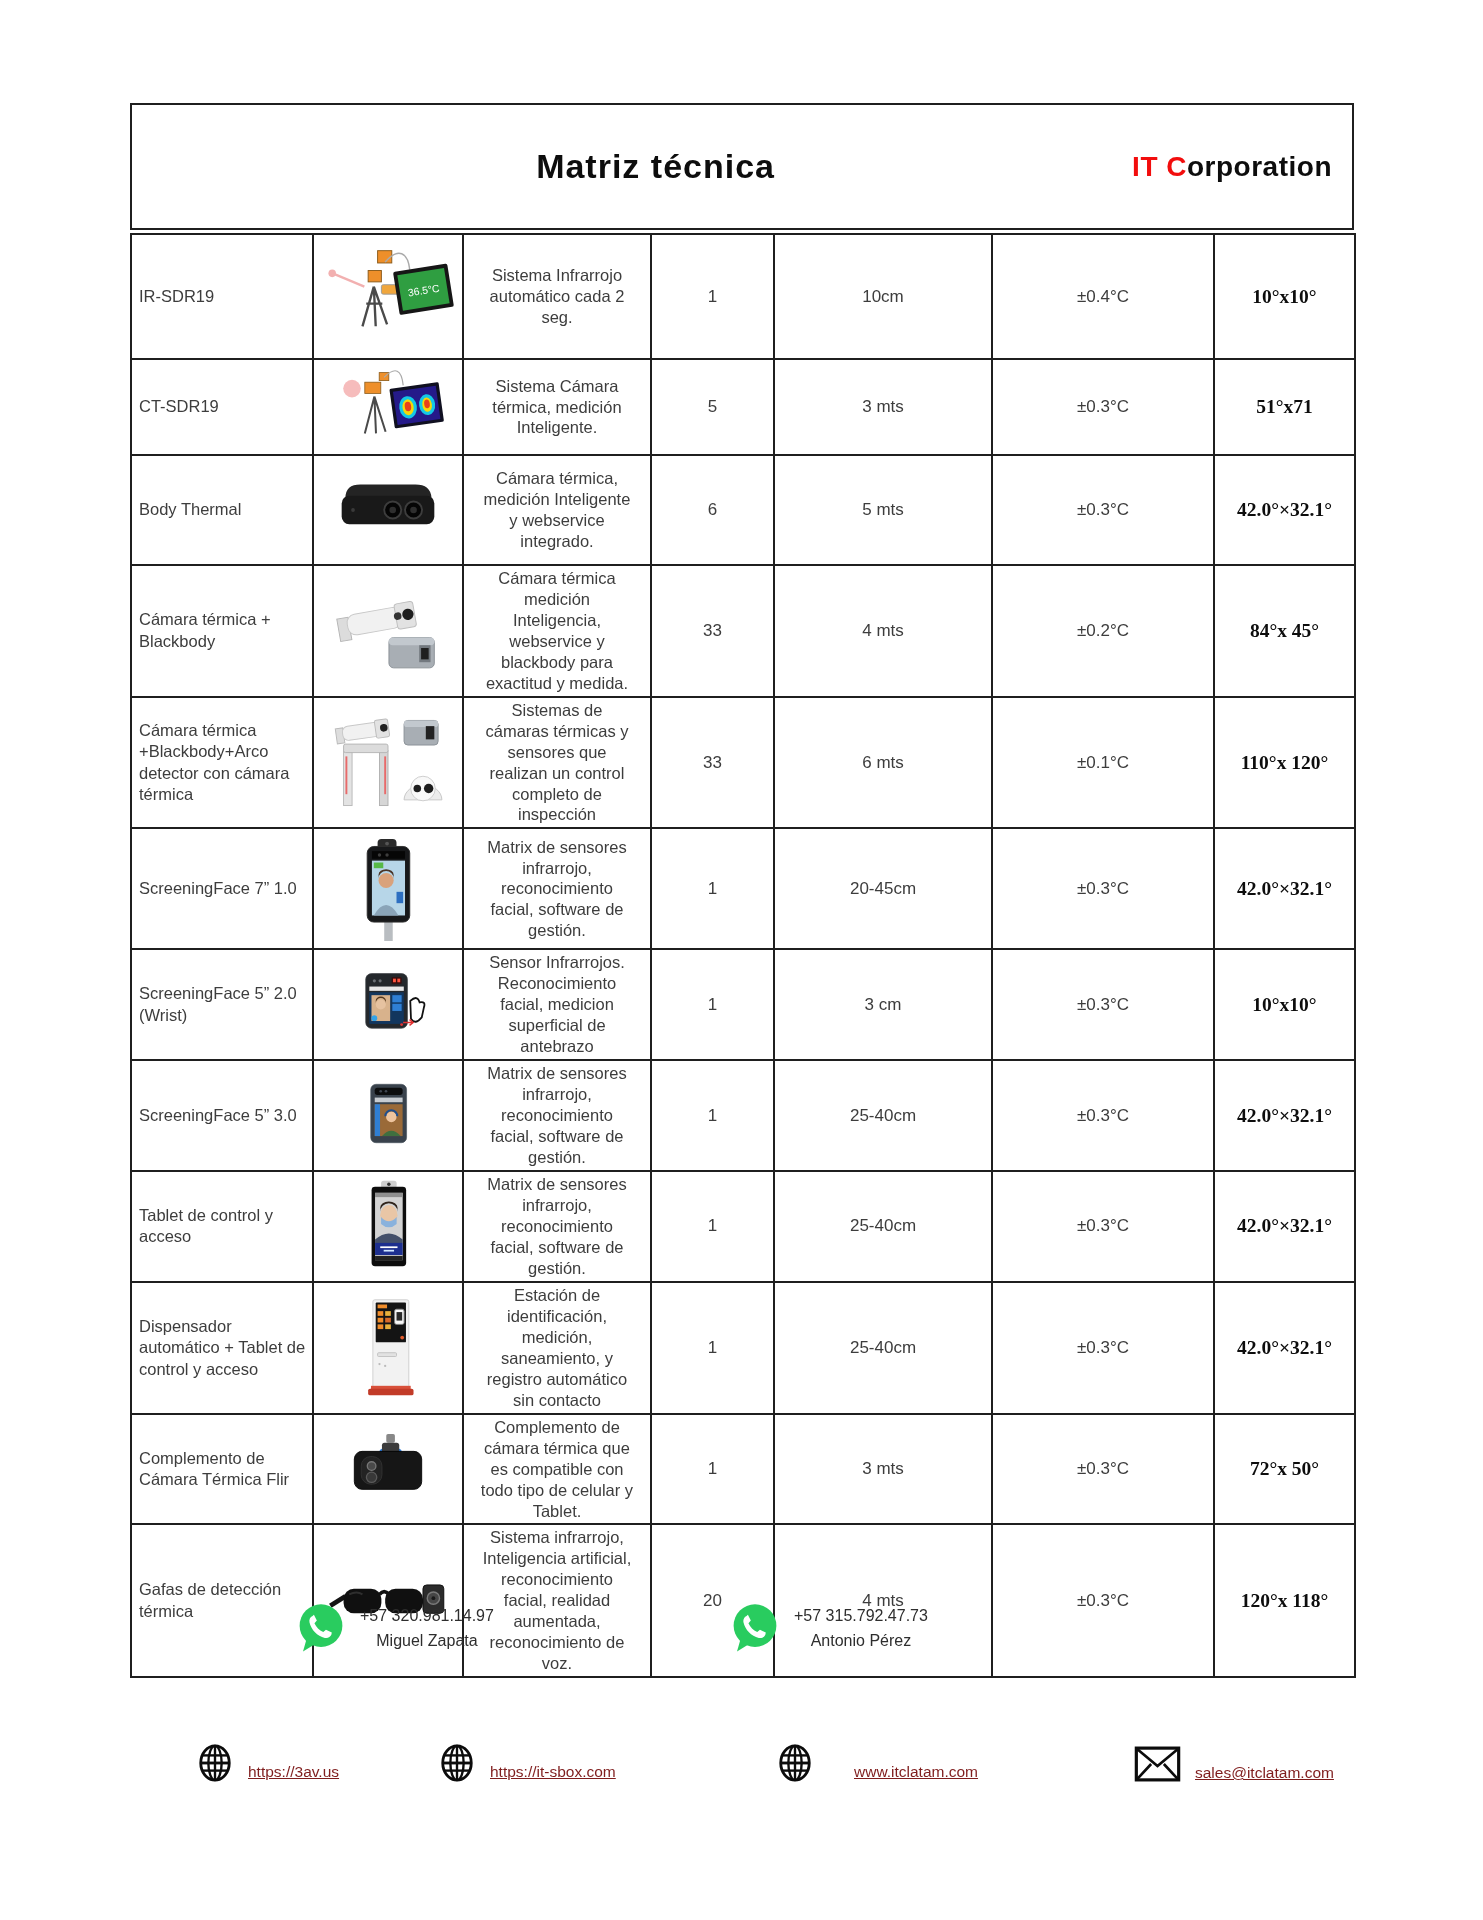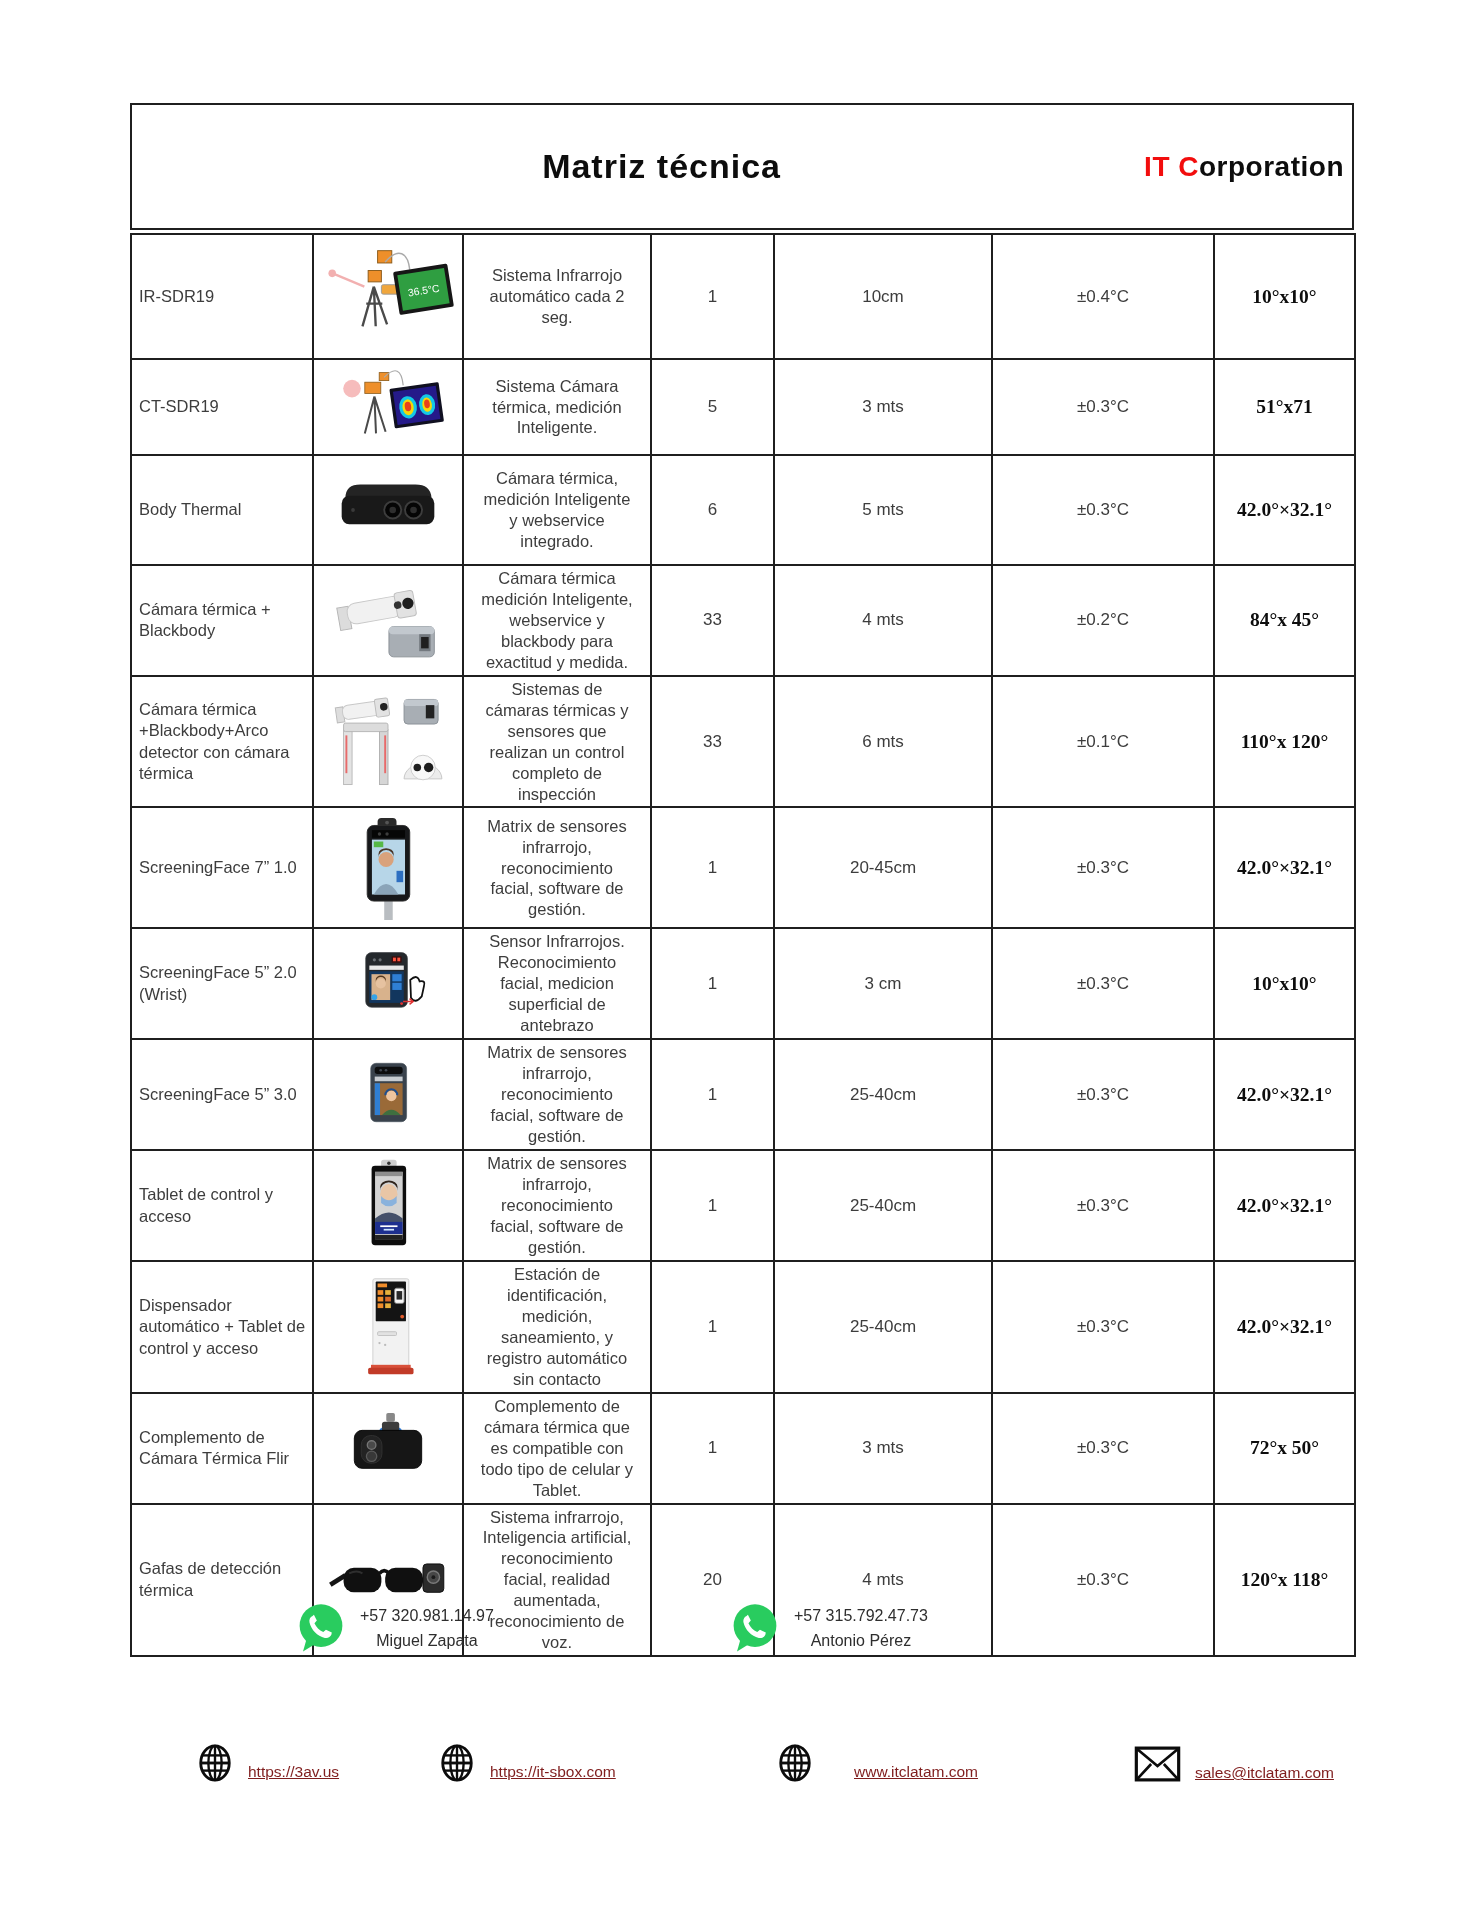--- a/index.html
+++ b/index.html
@@ -3,21 +3,21 @@
 <meta charset="utf-8">
 <style>
   html,body{margin:0;padding:0;background:#fff;}
   #page{position:relative;width:1483px;height:1920px;background:#fff;
         font-family:"Liberation Sans", sans-serif;color:#3d3d3d;overflow:hidden;}
   #doc{position:absolute;left:130px;top:103px;width:1224px;}
   .title-row{box-sizing:border-box;border:2px solid #1f1f1f;height:127px;
              display:flex;align-items:center;}
   .doc-title{flex:1;text-align:center;font-size:34px;font-weight:bold;color:#0d0d0d;
              letter-spacing:1px;padding-left:47px;}
-  .logo{white-space:nowrap;font-size:28px;font-weight:bold;padding-right:8px;letter-spacing:0.5px;}
+  .logo{white-space:nowrap;font-size:28px;font-weight:bold;padding-right:20px;letter-spacing:0.5px;}
   .logo .red{color:#f20d0d;}
   .logo .blk{color:#0d0d0d;}
   table.matrix{border-collapse:collapse;width:1224px;margin-top:3px;table-layout:fixed;}
   table.matrix td,table.matrix th{border:2px solid #1f1f1f;vertical-align:middle;
         overflow:hidden;box-sizing:border-box;}
   th{font-family:"Liberation Serif", serif;font-size:15px;font-weight:bold;color:#111;
      padding:4px 2px;vertical-align:middle;}
   th.h-name{text-align:left;padding-left:7px;}
   td.name{font-size:16.5px;text-align:left;padding:2px 4px 2px 7px;line-height:1.3;}
   td.props{font-size:16.5px;text-align:center;padding:2px 16px;line-height:1.27;}
@@ -142,21 +142,21 @@
               <rect x="84" y="29" width="20" height="27" rx="3" fill="#e2e2e2" stroke="#bfbfbf"></rect>
               <circle cx="97" cy="42" r="6" fill="#1e1e1e"></circle>
                   <circle cx="86" cy="42" r="4" fill="#333333"></circle>
             </g>
             <rect x="76" y="62" width="48" height="32" rx="5" fill="#a8aeb4" stroke="#8a9096"></rect>
             <rect x="76" y="62" width="48" height="8" rx="4" fill="#c2c8ce"></rect>
             <rect x="108" y="70" width="12" height="18" fill="#73797f"></rect>
             <rect x="110" y="73" width="8" height="12" fill="#1f1f1f"></rect>
           </svg>
         </td>
-        <td class="props">Cámara térmica medición Inteligente, webservice y blackbody para exactitud y medida.</td>
+        <td class="props">Cámara térmica medición Inteligencia, webservice y blackbody para exactitud y medida.</td>
         <td class="num">33</td>
         <td class="num">4 mts</td>
         <td class="num">±0.2°C</td>
         <td class="angle">84°x 45°</td>
       </tr>
 
       <tr style="height:125px">
         <td class="name">Cámara térmica +Blackbody+Arco detector con cámara térmica</td>
         <td class="img">
           <svg viewBox="0 0 150 110" width="142" height="104">

